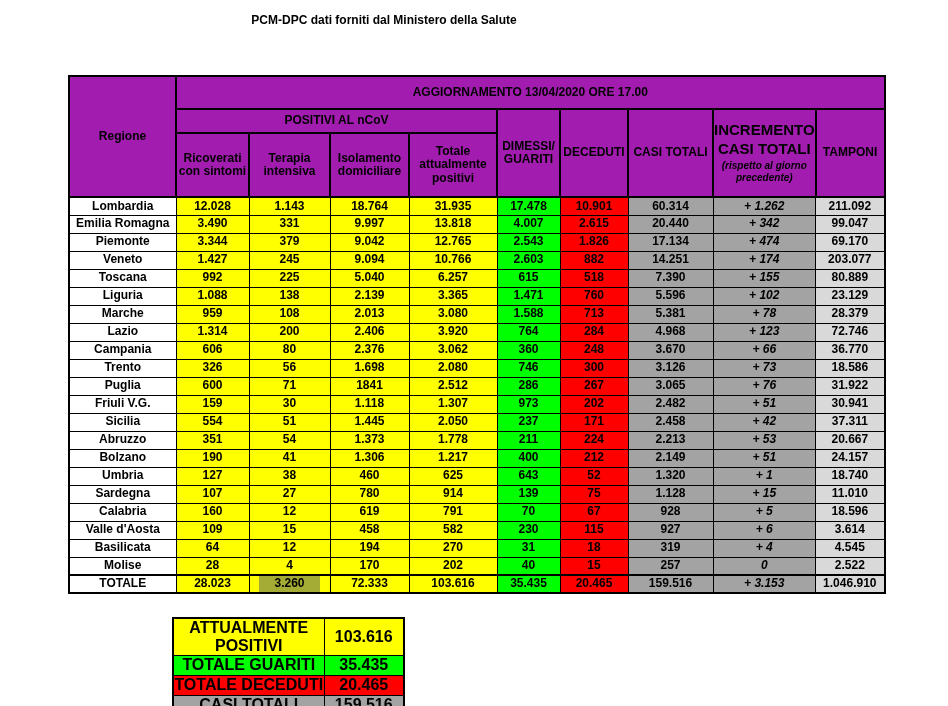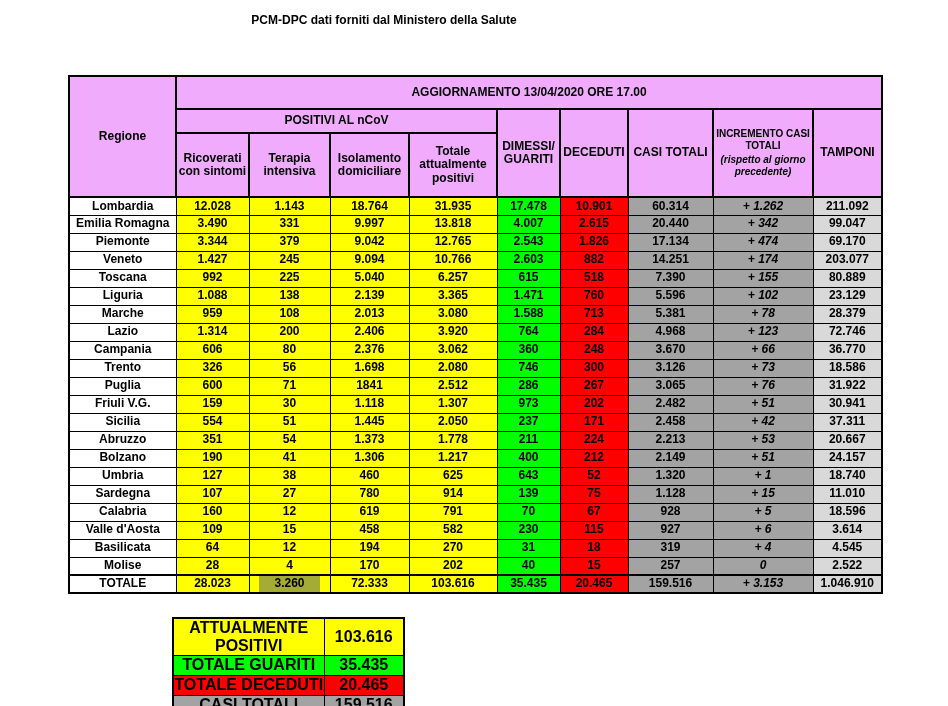--- a/index.html
+++ b/index.html
@@ -33,30 +33,30 @@
   table.main th, table.main td {
     border: 1px solid #000;
     text-align: center;
     vertical-align: middle;
     padding: 0;
     font-weight: bold;
     overflow: hidden;
     line-height: 1.1;
   }
   table.main th {
-    background: #f0abfc;
+    background: #a21caf;
     border: 2px solid #000;
     font-size: 12px;
   }
   th.h-update { font-size: 14.5px; height: 31px; }
   th.h-region { font-size: 13px; }
   th.h-group  { height: 22px; }
   tr.subhead th { height: 62px; }
   th.h-orange { background: #FFC000; }
-  .h-incr-main { display: block; font-size: 10px; line-height: 1.25; text-align: center; }
+  .h-incr-main { display: block; font-size: 15px; line-height: 1.25; text-align: center; }
   .h-incr-sub  { display: block; font-size: 10px; font-style: italic; font-weight: bold; line-height: 1.25; margin-top: 1px; }
   tr.data-row { height: 18px; }
   tr.data-row td { font-size: 12px; }
   td.region-cell { background: #ffffff; font-size: 12px; }
   td { border-left-width: 2px; border-right-width: 2px; }
   .c-yellow { background: #FFFF00; }
   .c-green  { background: #00FF00; }
   .c-red    { background: #FF0000; }
   .c-orange { background: #a3a3a3; }
   .c-gray   { background: #D9D9D9; }

